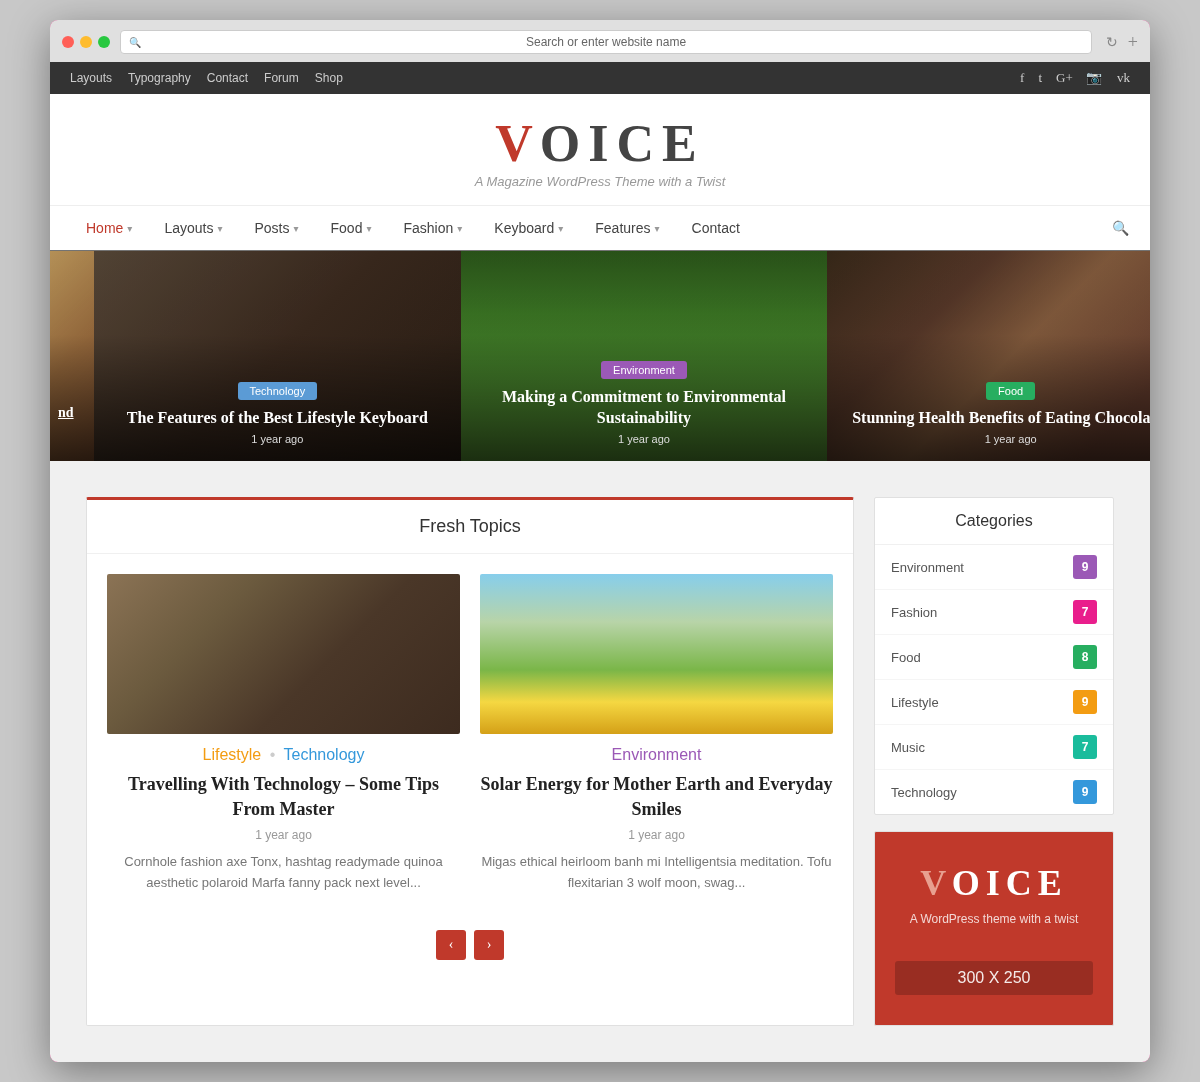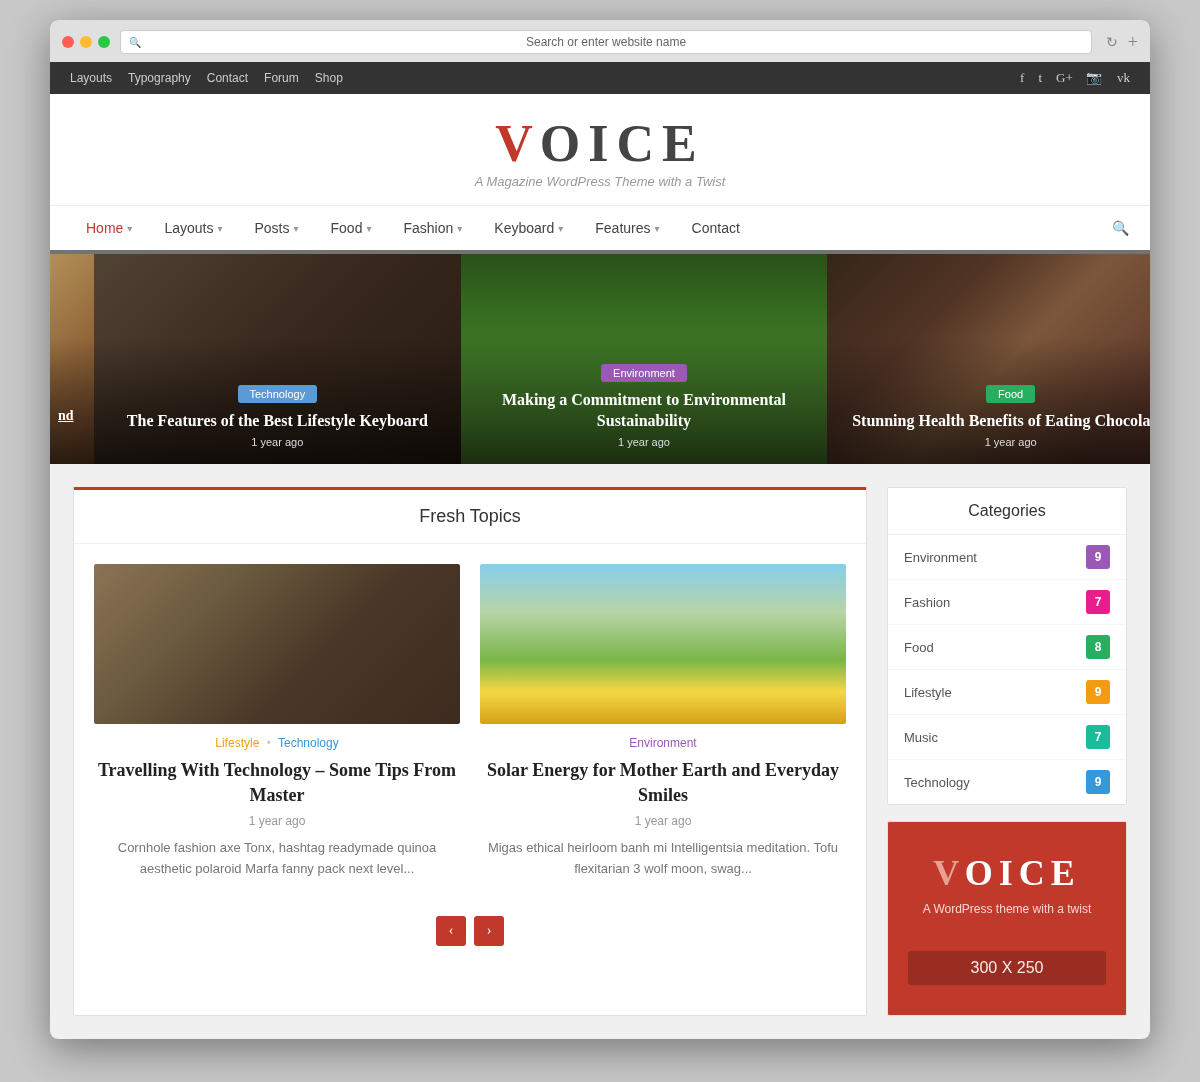--- a/index.html
+++ b/index.html
@@ -99,21 +99,21 @@
       color: #999;
       margin-top: 4px;
       font-family: sans-serif;
       font-style: italic;
     }
 
     
     .main-nav {
       background: #fff;
       border-top: 1px solid #eee;
-      border-bottom: 4px solid #737373;
+      border-bottom: 1px solid #737373;
       padding: 0 20px;
       display: flex;
       align-items: center;
       gap: 0;
     }
     .main-nav-item {
       padding: 14px 16px;
       font-size: 14px;
       color: #444;
       cursor: pointer;
@@ -178,21 +178,21 @@
       font-family: sans-serif;
     }
     .hero-side-peek-left {
       flex: 0 0 4%;
     }
 
     
     .content-area {
       display: flex;
       gap: 20px;
-      padding: 23px;
+      padding: 36px;
       background: #f0f0f0;
     }
 
     
     .fresh-topics {
       flex: 1;
       background: #fff;
       border: 1px solid #e0e0e0;
       border-top: 3px solid #c0392b;
       border-radius: 2px;
@@ -221,21 +221,21 @@
       object-fit: cover;
       border-radius: 2px;
       background: #ccc;
       display: block;
     }
     
     .img-tech { background: linear-gradient(135deg, #8B7355 0%, #6B5A3E 30%, #4a3728 60%, #3d2b1f 100%); }
     .img-nature { background: linear-gradient(180deg, #87CEEB 0%, #b8d4a8 30%, #7ab648 60%, #f5d842 80%, #d4a017 100%); }
     .article-meta {
       padding: 12px 0 8px;
-      font-size: 12px;
+      font-size: 16px;
       font-family: sans-serif;
       text-align: center;
     }
     .meta-lifestyle { color: #f39c12; }
     .meta-technology { color: #3498db; }
     .meta-environment { color: #9b59b6; }
     .meta-dot { color: #ccc; margin: 0 4px; }
     .article-title {
       font-size: 18px;
       color: #222;

